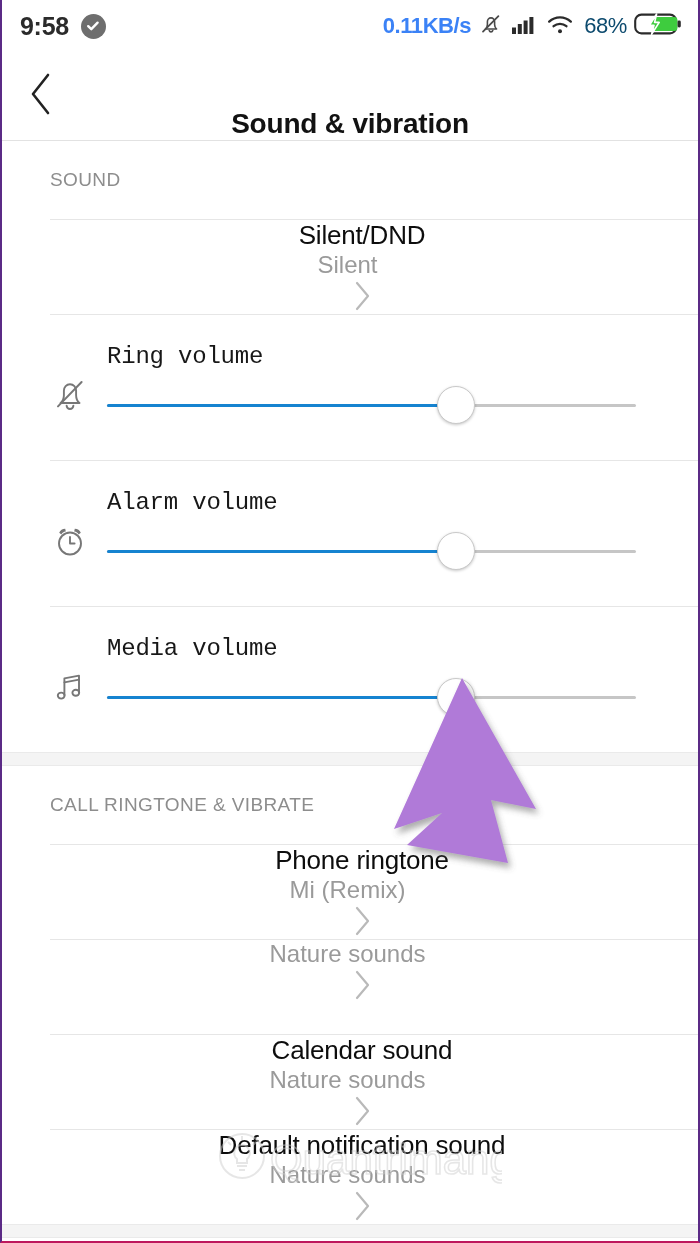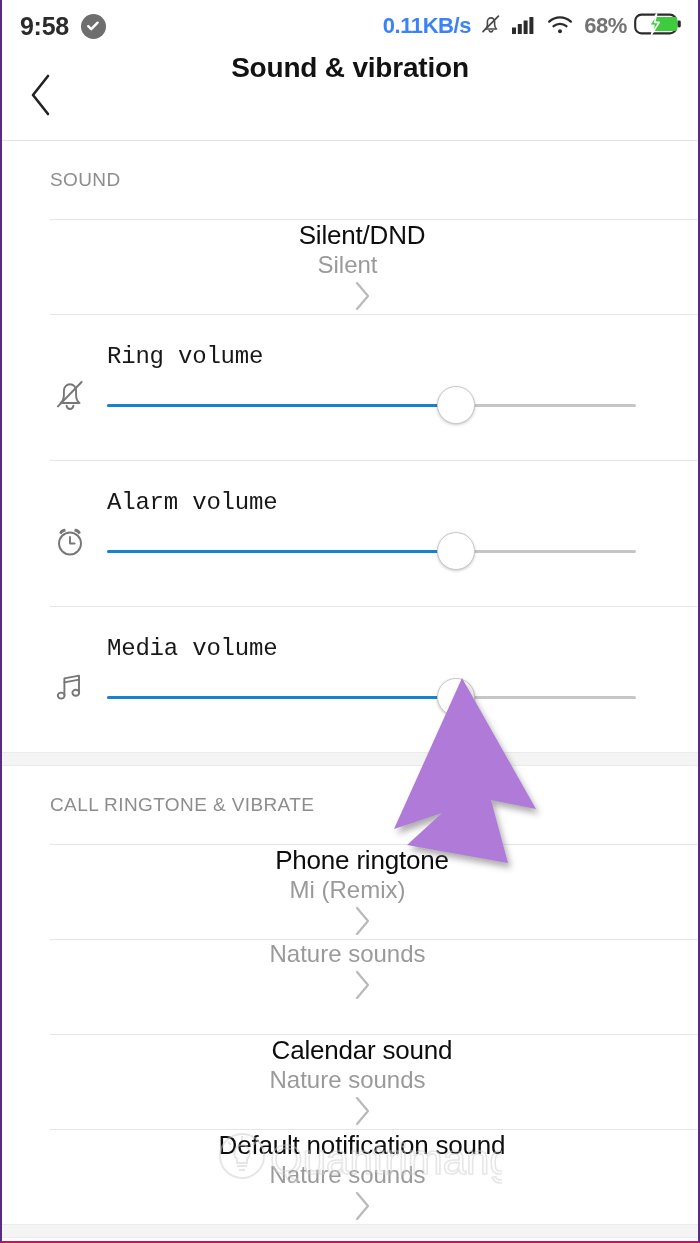--- a/index.html
+++ b/index.html
@@ -49,36 +49,36 @@
   .sb-spacer { flex: 1; }
   .sb-right { display: flex; align-items: center; gap: 7px; }
   .sb-netspeed {
     font-size: 22px;
     font-weight: bold;
     color: #3b82f6;
     letter-spacing: -0.4px;
   }
   .sb-pct {
     font-size: 22px;
-    font-weight: bold;
-    color: #737373;
+    font-weight: normal;
+    color: #0c4a6e;
     margin-left: 3px;
     letter-spacing: -0.4px;
   }
   .sb-icon { display: block; }
 
   
   .appbar {
     position: absolute;
     top: 52px; left: 0; right: 0;
     height: 89px;
     background: #ffffff;
     border-bottom: 1px solid #e2e2e2;
     display: flex;
-    align-items: flex-start;
+    align-items: flex-end;
   }
   .back-btn {
     width: 78px;
     height: 89px;
     display: flex;
     align-items: center;
     justify-content: center;
     cursor: pointer;
   }
   .appbar-title {

